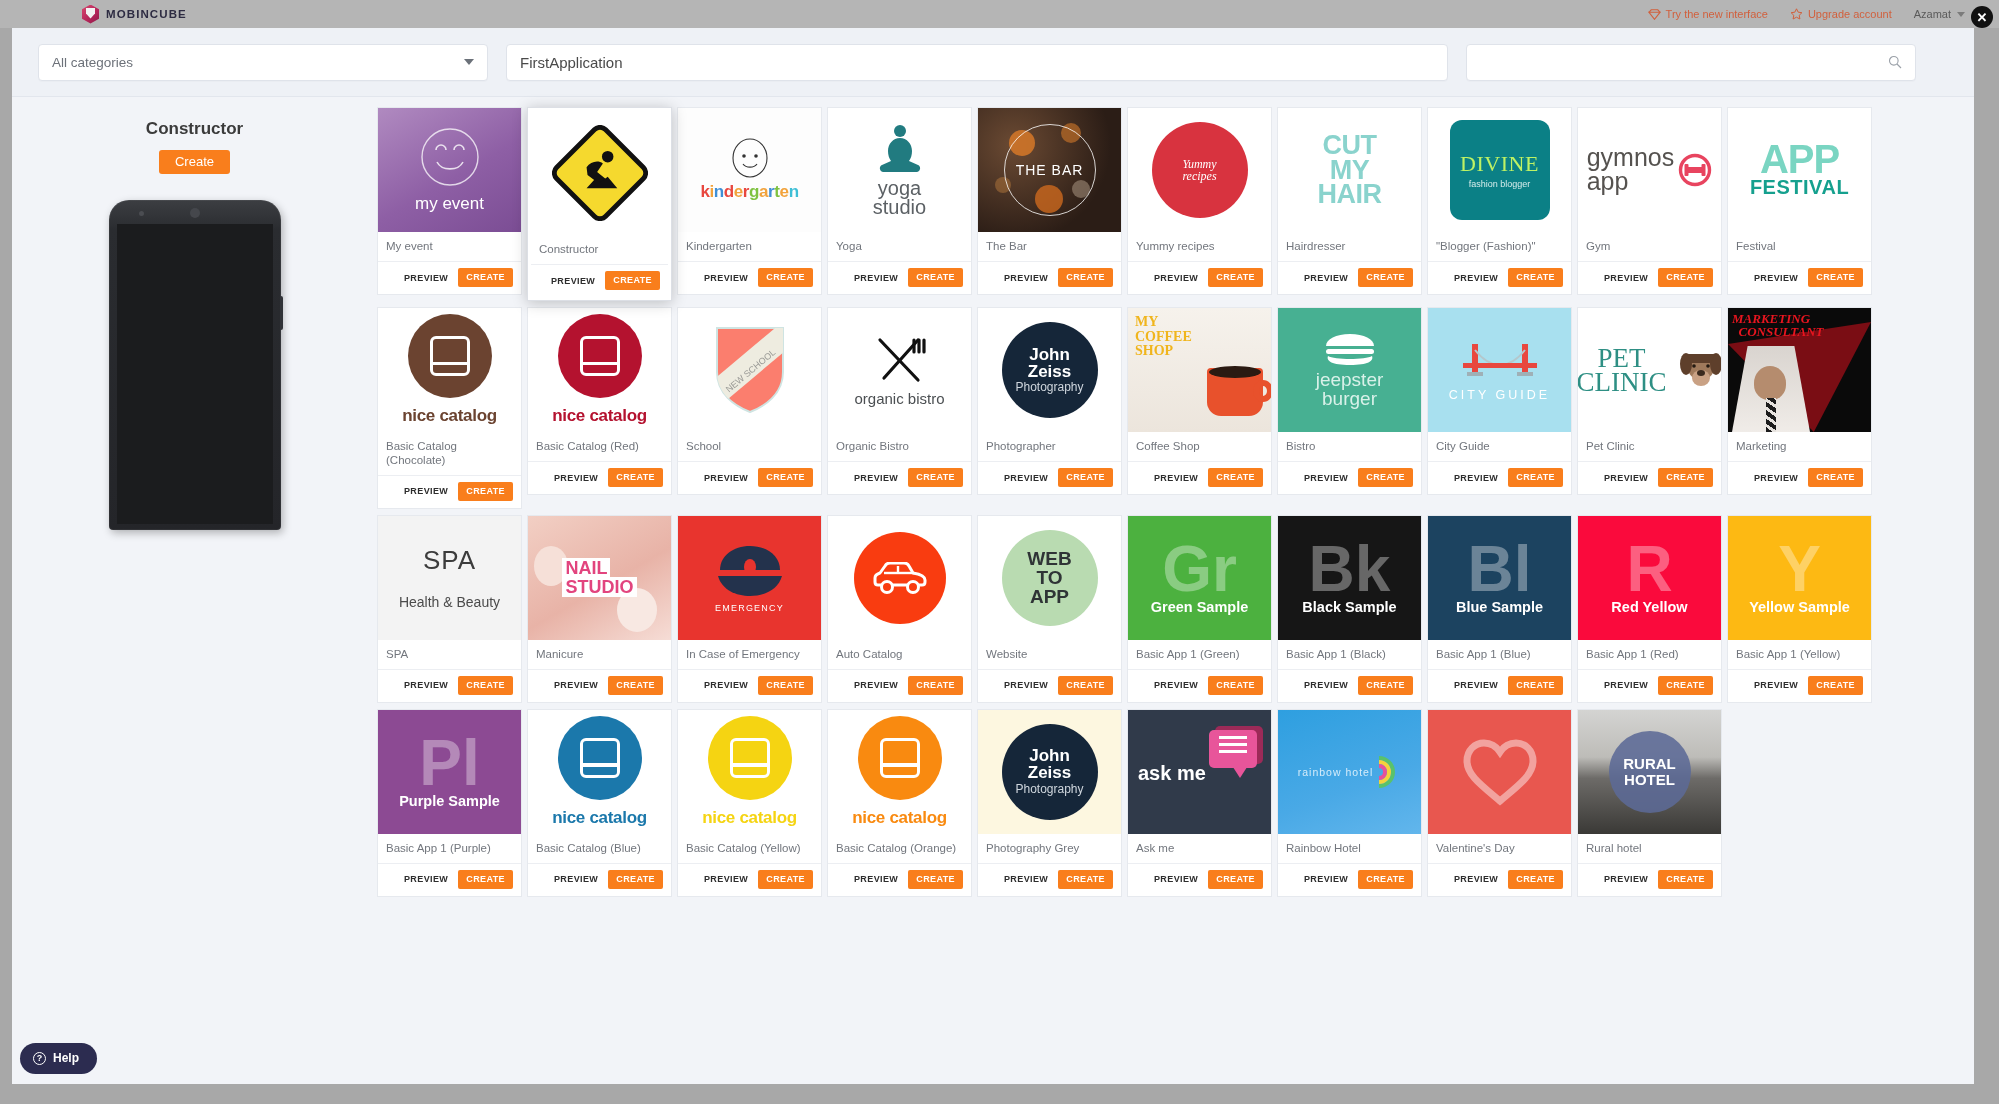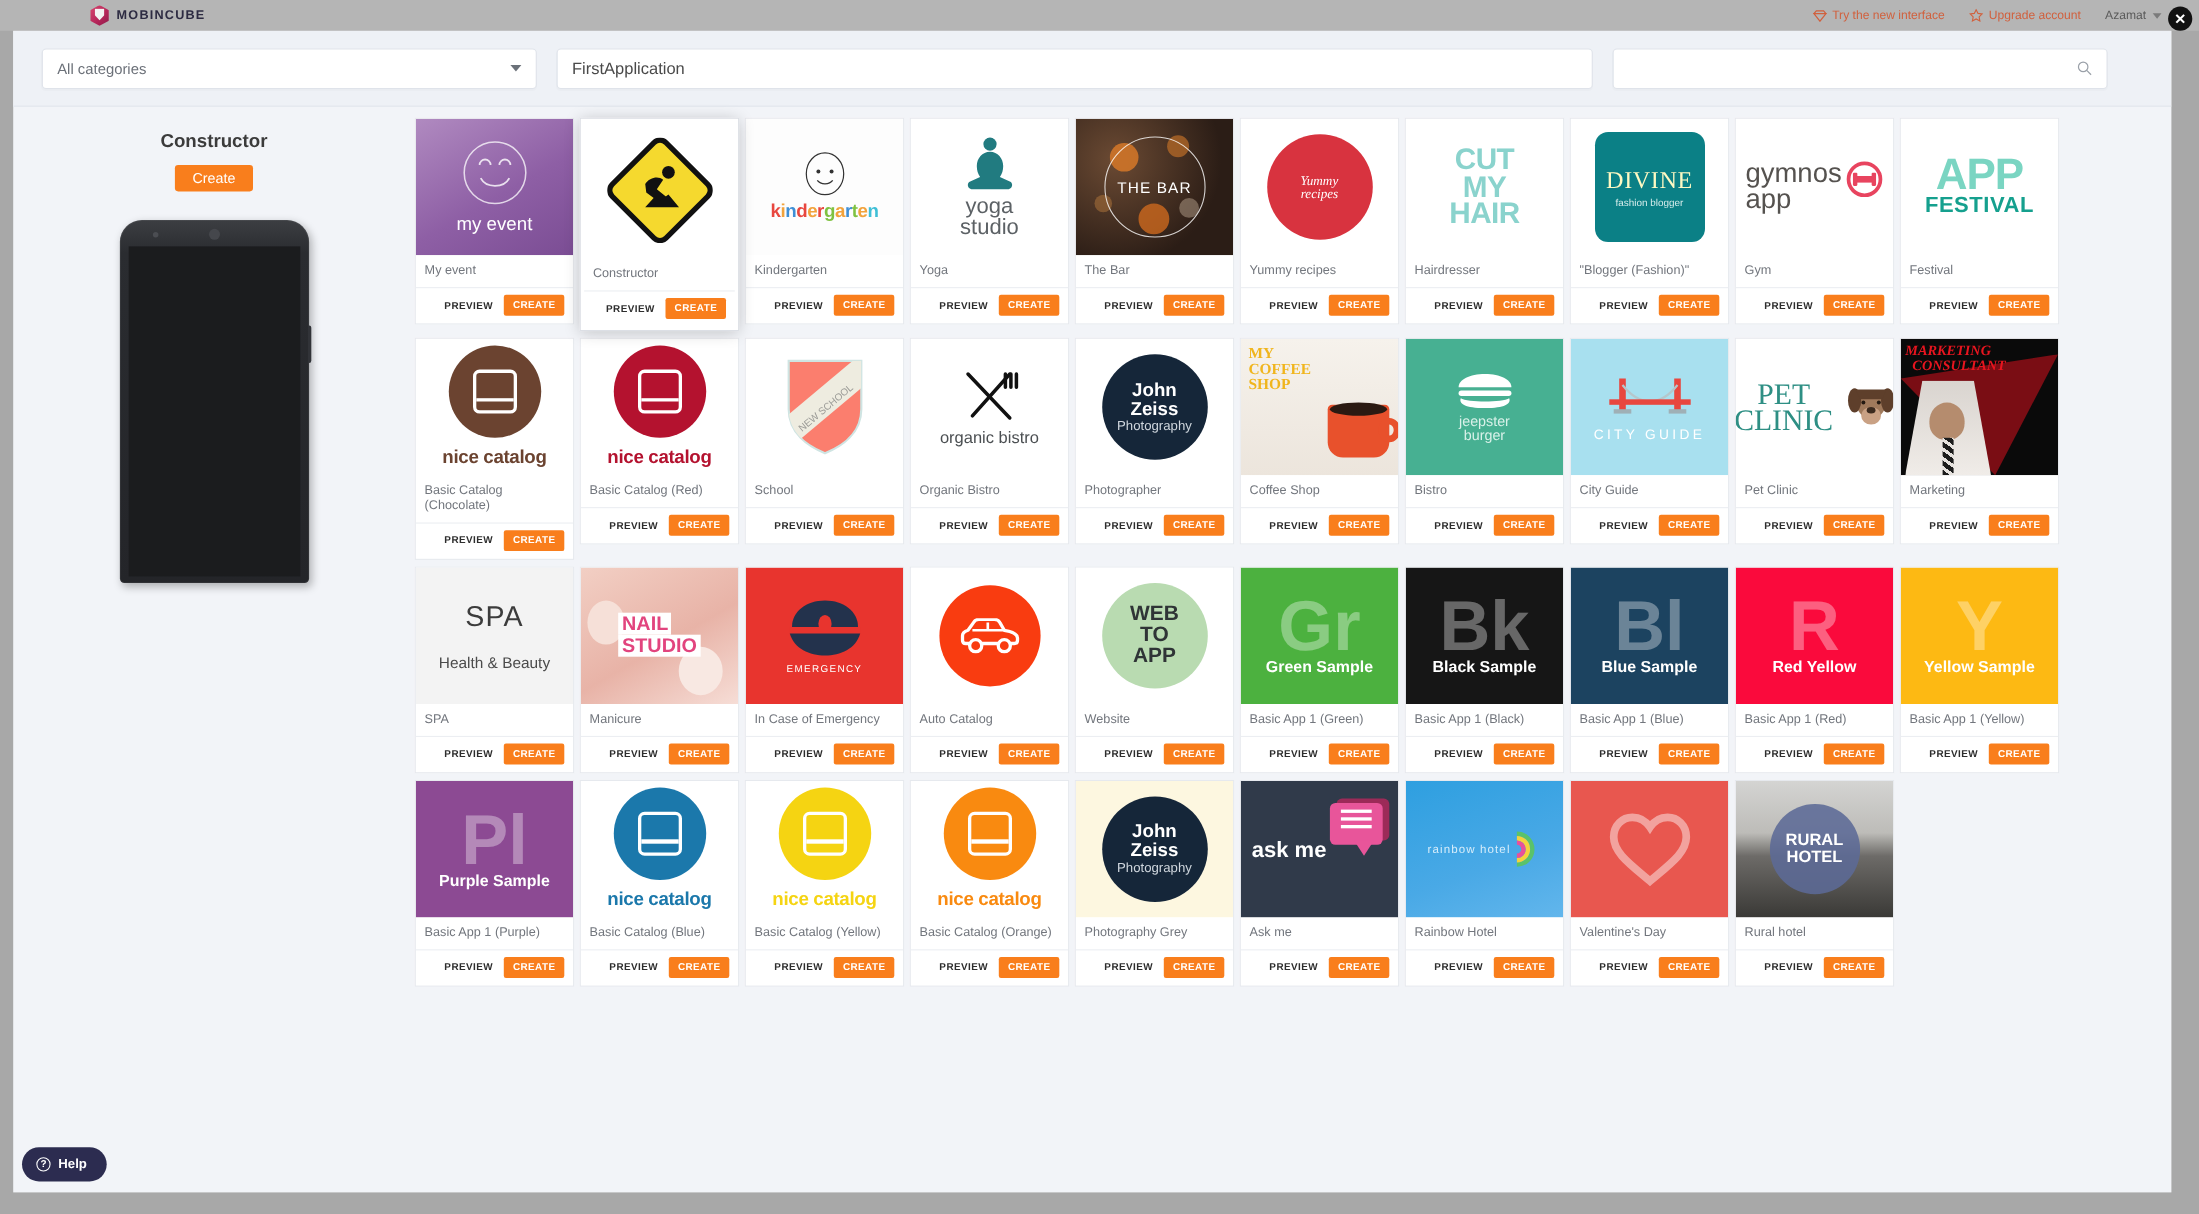--- a/index.html
+++ b/index.html
@@ -356,35 +356,35 @@
      <div class="card-name">Hairdresser</div>
      <div class="card-actions">
        <button class="btn-preview">PREVIEW</button>
        <button class="btn-create">CREATE</button>
      </div>
         </div>
         <div class="card">
           <div class="thumb">
             <div class="t-fill" style="background:#fff">
       <div style="width:100px;height:100px;border-radius:12px;background:#0b8086;display:flex;flex-direction:column;align-items:center;justify-content:center">
-        <div style="color:#fef9c3;font-size:22px;letter-spacing:.5px;font-family:'Liberation Serif',serif">DIVINE</div>
+        <div style="color:#bef264;font-size:22px;letter-spacing:.5px;font-family:'Liberation Serif',serif">DIVINE</div>
         <div style="color:#d6eceb;font-size:9px;margin-top:2px">fashion blogger</div>
               </div>
             </div>
           </div>
      <div class="card-name">"Blogger (Fashion)"</div>
      <div class="card-actions">
        <button class="btn-preview">PREVIEW</button>
        <button class="btn-create">CREATE</button>
      </div>
         </div>
         <div class="card">
           <div class="thumb">
             <div class="t-fill" style="background:#fff">
-      <div style="display:flex;gap:4px;flex-wrap:wrap;justify-content:center">
+      <div style="display:flex;align-items:center;gap:4px;flex-wrap:wrap;justify-content:center">
         <div style="color:#55524f;font-size:25px;line-height:.95;text-align:left">gymnos<br>app</div>
         <svg width="34" height="34" viewBox="0 0 34 34">
           <circle cx="17" cy="17" r="14.5" fill="none" stroke="#e8445f" stroke-width="3.4"></circle>
           <rect x="8" y="14" width="18" height="6" fill="#e8445f"></rect>
           <rect x="6.5" y="11" width="4" height="12" rx="1" fill="#e8445f"></rect>
           <rect x="23.5" y="11" width="4" height="12" rx="1" fill="#e8445f"></rect>
         </svg>
               </div>
             </div>
           </div>
@@ -511,21 +511,21 @@
      </div>
         </div>
         <div class="card">
           <div class="thumb">
             <div class="t-fill" style="background:#47b092">
       <svg width="56" height="36" viewBox="0 0 56 36">
         <path d="M4 14c0-7 10-12 24-12s24 5 24 12z" fill="#fff"></path>
         <rect x="4" y="17" width="48" height="5" rx="2.5" fill="#fff"></rect>
         <path d="M6 24c6 4 38 4 44 0 2 5-4 9-22 9S4 29 6 24z" fill="#fff"></path>
       </svg>
-      <div style="color:#d9f1e9;font-size:13px;line-height:.95;margin-top:3px">jeepster<br>burger</div>
+      <div style="color:#d9f1e9;font-size:19px;line-height:.95;margin-top:3px">jeepster<br>burger</div>
             </div>
           </div>
      <div class="card-name">Bistro</div>
      <div class="card-actions">
        <button class="btn-preview">PREVIEW</button>
        <button class="btn-create">CREATE</button>
      </div>
         </div>
         <div class="card">
           <div class="thumb">

